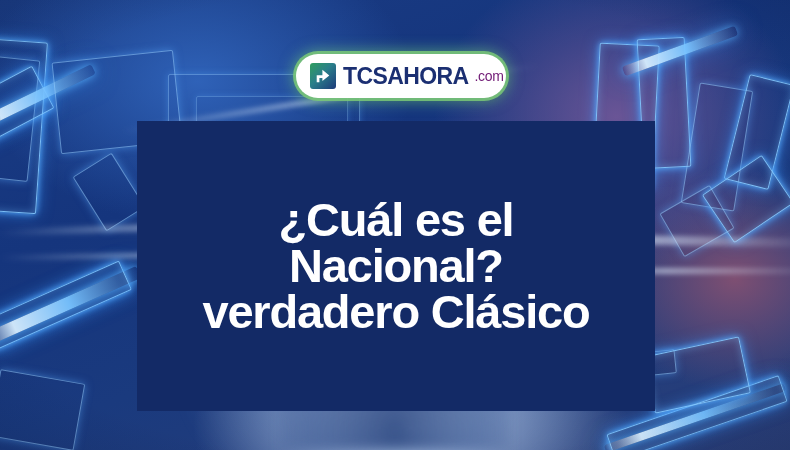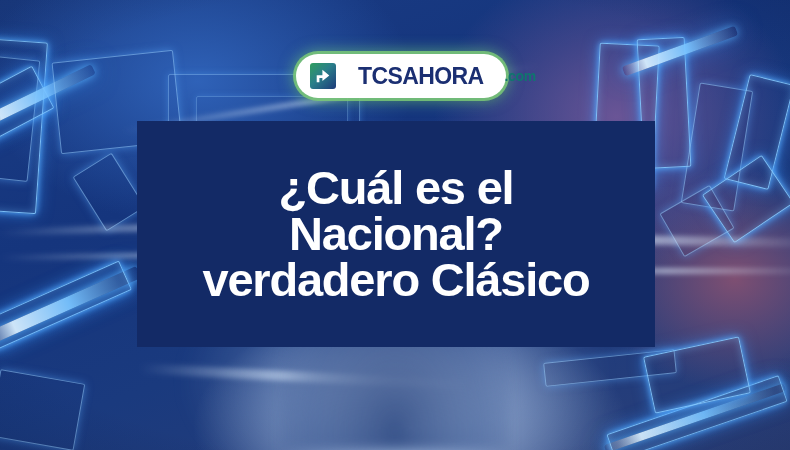--- a/index.html
+++ b/index.html
@@ -114,21 +114,21 @@
     width: 210px;
     height: 44px;
     background: #ffffff;
     border-radius: 999px;
     box-shadow:
       0 0 0 3px rgba(122,200,120,0.85),
       0 0 14px 4px rgba(120,215,140,0.55),
       0 2px 10px rgba(0,0,0,0.25);
     display: flex;
     align-items: center;
-    gap: 22px;
+    gap: 7px;
     padding: 4px 14px;
     box-sizing: border-box;
   }
   .logo-mark {
     width: 26px;
     height: 26px;
     border-radius: 3px;
     background: linear-gradient(135deg, #2f9e5e 0%, #2a7f8a 45%, #1d3a7a 100%);
     display: flex;
     align-items: center;
@@ -139,34 +139,34 @@
   .logo-word {
     font-size: 23px;
     font-weight: bold;
     color: #1b2f72;
     letter-spacing: -0.6px;
     line-height: 1;
     white-space: nowrap;
   }
   .logo-tld {
     font-size: 14px;
-    font-weight: bold;
-    color: #0f766e;
+    font-weight: normal;
+    color: #701a75;
     letter-spacing: -0.3px;
     line-height: 1;
     margin-left: -1px;
   }
 
   
   .headline-panel {
     position: absolute;
     left: 137px;
     top: 121px;
     width: 518px;
-    height: 226px;
+    height: 290px;
     background: #132a66;
     display: flex;
     align-items: center;
     justify-content: center;
   }
   .headline {
     margin: 0;
     color: #ffffff;
     font-size: 47px;
     font-weight: bold;

